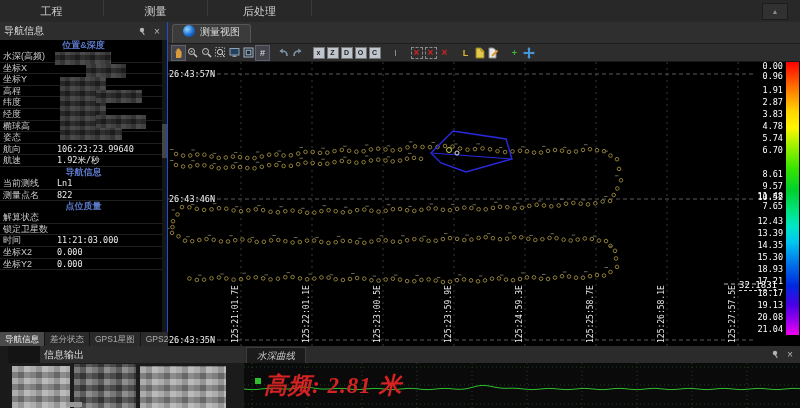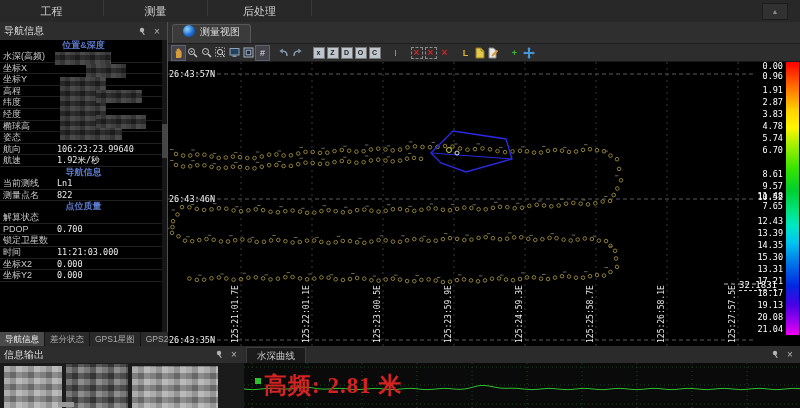--- a/index.html
+++ b/index.html
@@ -61,25 +61,25 @@
   
   .scale-label{position:absolute;right:17px;width:42px;text-align:right;color:#fff;
                font-size:8.5px;line-height:10px;font-family:"DejaVu Sans Mono",monospace;}
   .scale-bar{position:absolute;right:1px;top:0;width:13px;height:273px;
      background:linear-gradient(#f00 0%,#ff7a00 10%,#ffd400 18%,#fff600 24%,#9cf000 31%,#37e400 39%,
         #00cf2e 47%,#00e27a 54%,#00e8c4 60%,#00c6f0 66%,#0072e8 74%,#0028e0 82%,#4a00e6 89%,
         #9e00f0 95%,#f000f0 100%);}
   .overlay-label{position:absolute;right:23px;top:218px;color:#fff;font-size:9px;
                  font-family:"DejaVu Sans Mono",monospace;border-bottom:1px dashed #cfcfcf;}
   
-  .info-panel{position:absolute;left:0;top:346px;width:244px;height:62px;background:#141414;
-              border-right:1px solid #000;}
+  .info-panel{position:absolute;left:8px;top:346px;width:244px;height:62px;background:#141414;
+              border-right:1px solid #000;padding-left:32px;}
   .info-body{position:absolute;left:0;top:17px;right:0;bottom:0;background:#1b1b1b;overflow:hidden;}
   .h-thumb{position:absolute;left:58px;bottom:1px;width:16px;height:5px;background:#9a9a9a;}
-  .depth-panel{position:absolute;left:244px;top:346px;width:556px;height:62px;background:#0c0c0c;}
+  .depth-panel{position:absolute;left:244px;top:346px;width:556px;height:62px;background:#0c0c0c;font-style:italic;}
   .depth-tabbar{position:absolute;left:0;top:0;right:0;height:17px;background:#2b2b2b;
                 display:flex;align-items:center;border-bottom:1px solid #151515;}
   .depth-tab{background:#1b1b1b;color:#ccc;font-size:9.5px;padding:0 10px;height:15px;line-height:15px;
              border:1px solid #3c3c3c;border-bottom:none;margin-left:2px;}
   .depth-chart{position:absolute;left:0;top:17px;right:0;bottom:0;background:#0a0a0a;}
   .reading{position:absolute;left:20px;top:7px;font-size:23px;font-weight:bold;color:#d52222;
            font-family:"Liberation Serif",serif;letter-spacing:1px;white-space:nowrap;}
   .reading-dot{position:absolute;left:11px;top:15px;width:6px;height:6px;background:#2fbf2f;}
   .pin-svg{display:block;}
 </style>
@@ -160,24 +160,20 @@
           <span class="val">Ln1</span>
         </div>
         <div class="srow">
           <span class="lbl">测量点名</span>
           <span class="val">822</span>
         </div>
         <div class="sec-header">点位质量</div>
         <div class="srow">
           <span class="lbl">解算状态</span>
           <span class="val"></span>
-        </div>
-        <div class="srow">
-          <span class="lbl">PDOP</span>
-          <span class="val">0.700</span>
         </div>
         <div class="srow">
           <span class="lbl">锁定卫星数</span>
           <span class="val"></span>
         </div>
         <div class="srow">
           <span class="lbl">时间</span>
           <span class="val">11:21:03.000</span>
         </div>
         <div class="srow">
@@ -751,21 +747,21 @@
         <div class="scale-label" style="top: 82.65px;">6.70</div>
         <div class="scale-label" style="top: 94.6px; margin-top: 44px;">7.65</div>
         <div class="scale-label" style="top: 106.55px;">8.61</div>
         <div class="scale-label" style="top: 118.5px;">9.57</div>
         <div class="scale-label" style="top: 130.45px;">10.52</div>
         <div class="scale-label" style="top: 129px;">11.48</div>
         <div class="scale-label" style="top: 154.35px;">12.43</div>
         <div class="scale-label" style="top: 166.3px;">13.39</div>
         <div class="scale-label" style="top: 178.25px;">14.35</div>
         <div class="scale-label" style="top: 190.2px;">15.30</div>
-        <div class="scale-label" style="top: 202.15px;">13.31</div>
+        <div class="scale-label" style="top: 202.15px;">18.93</div>
         <div class="scale-label" style="top: 214.1px;">17.21</div>
         <div class="scale-label" style="top: 226.05px;">18.17</div>
         <div class="scale-label" style="top: 238px;">19.13</div>
         <div class="scale-label" style="top: 249.95px;">20.08</div>
         <div class="scale-label" style="top: 261.9px;">21.04</div>
       </div>
     <div class="scale-bar"></div>
     <div class="overlay-label">32.1831</div>
   </div>
 

